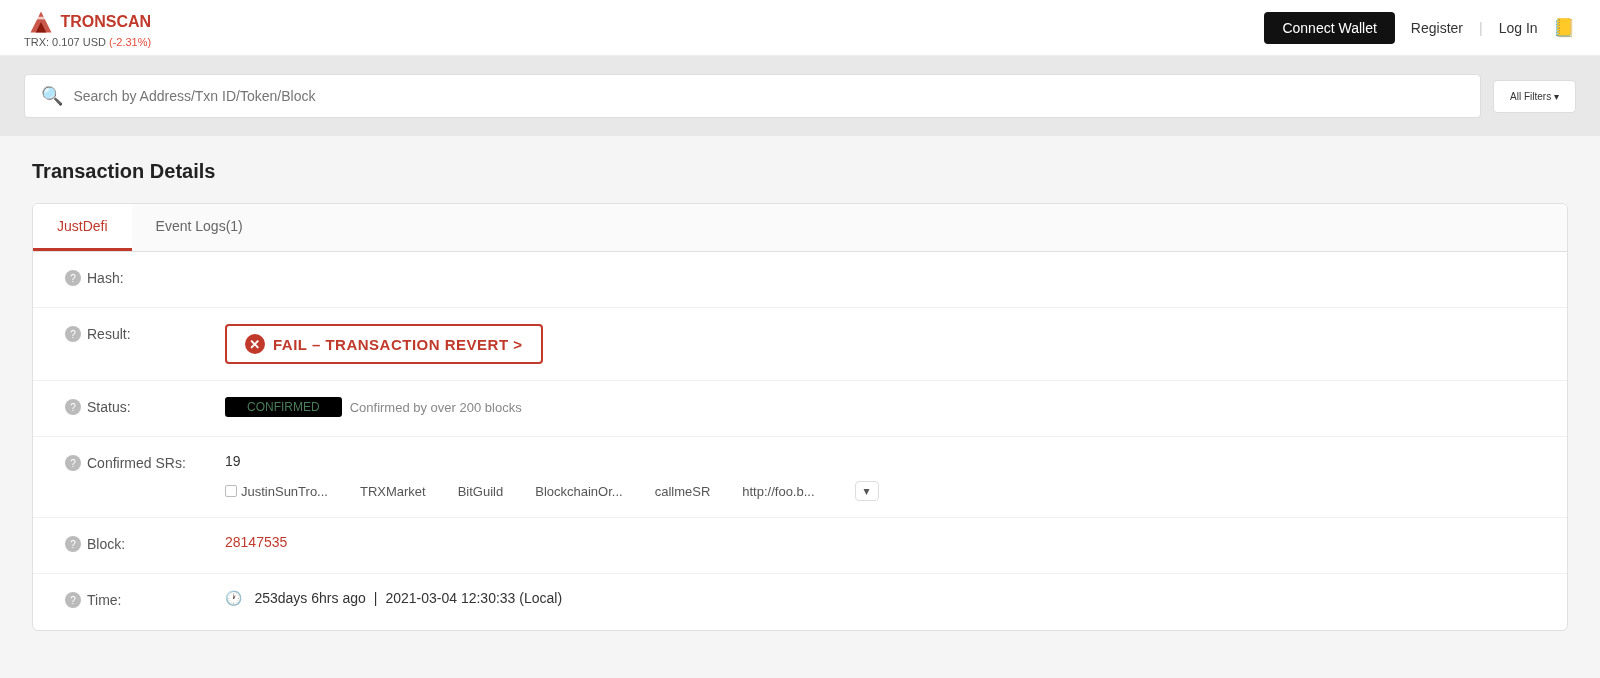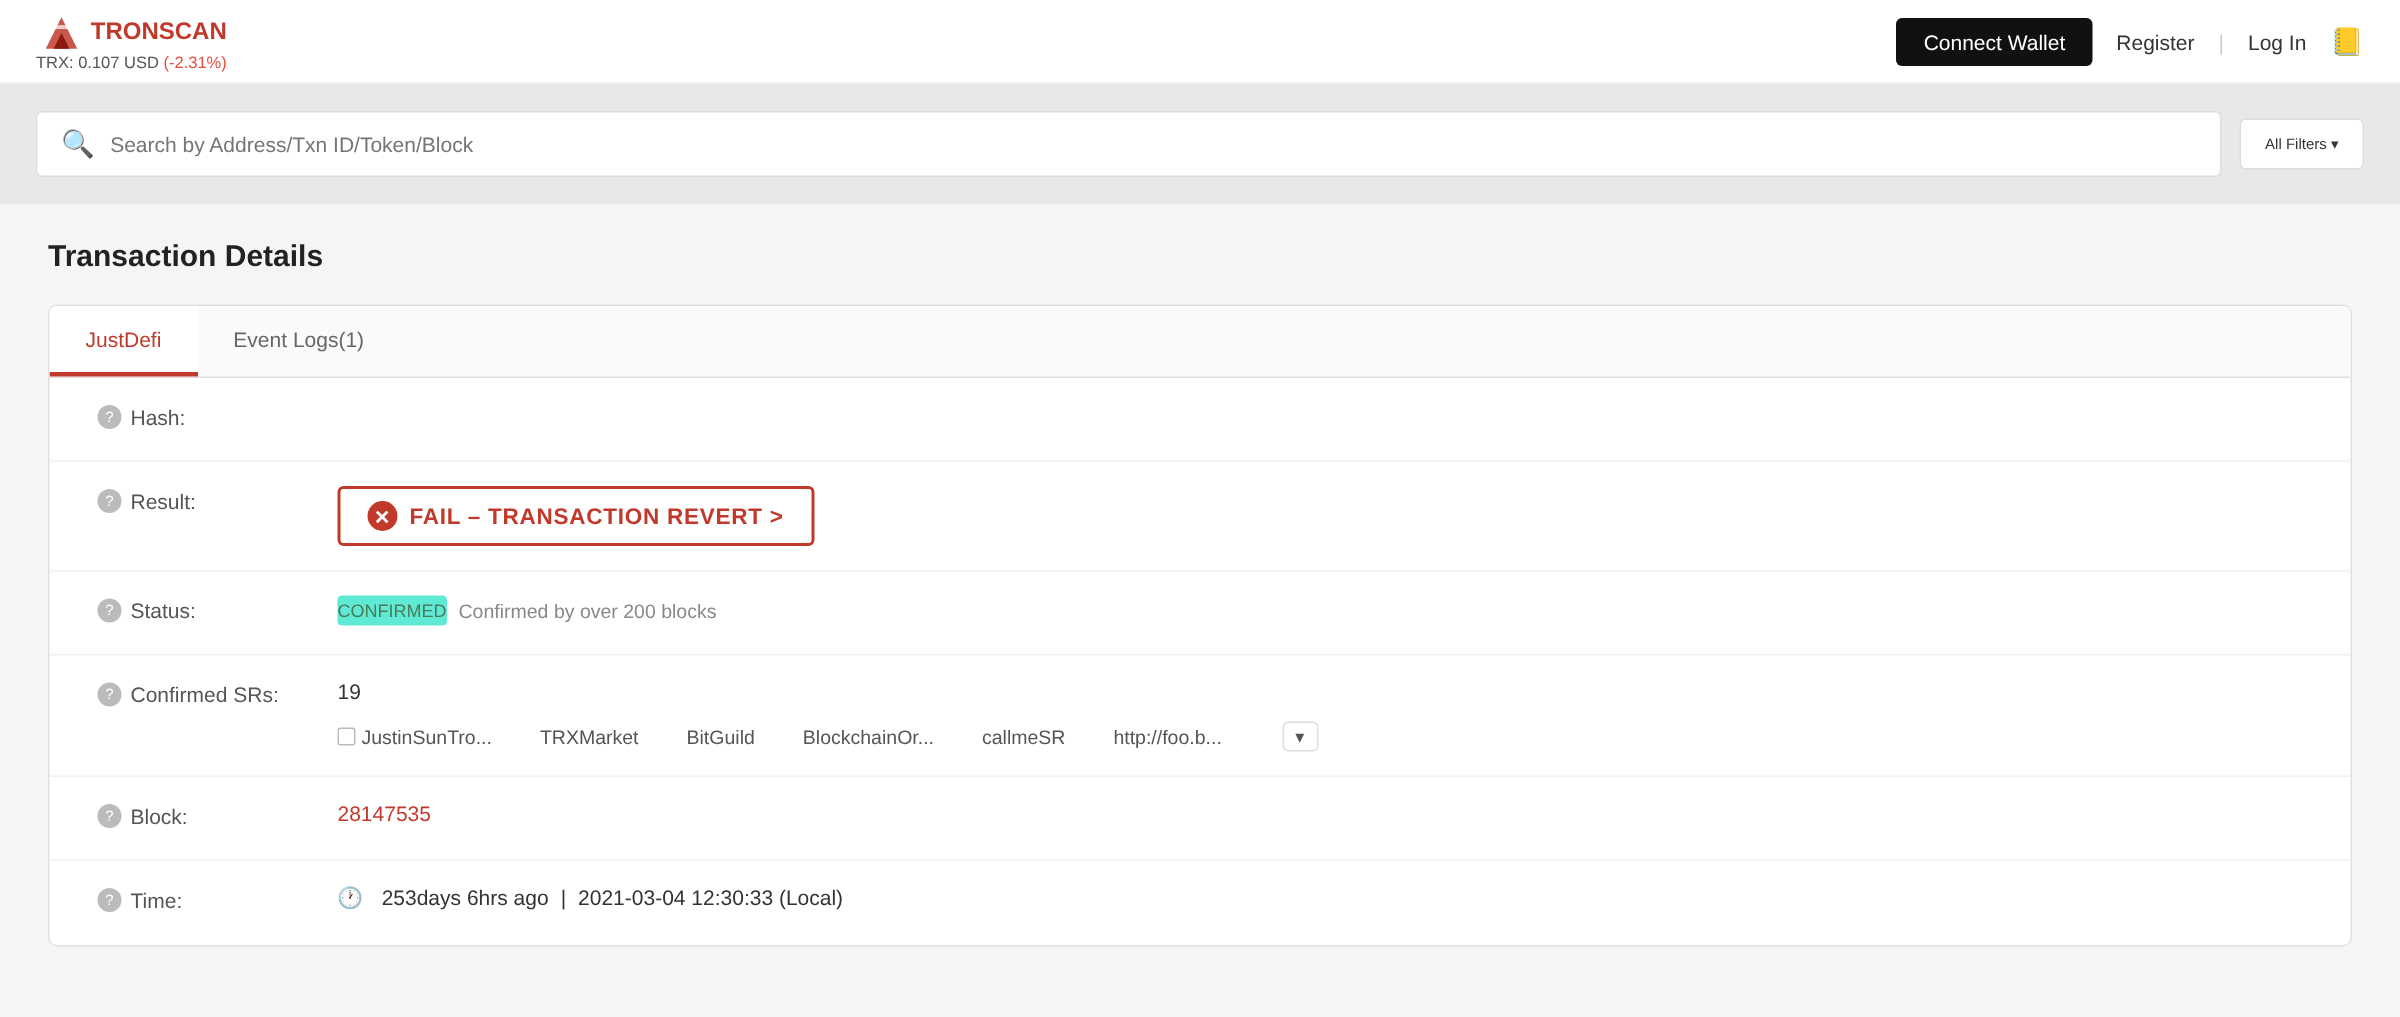--- a/index.html
+++ b/index.html
@@ -215,23 +215,23 @@
       align-items: center;
       justify-content: center;
       font-size: 13px;
       font-weight: 700;
       flex-shrink: 0;
     }
 
     
     .confirmed-badge {
       display: inline-block;
-      background: #5eead4;
+      background: #000000;
       color: #4a7c59;
-      padding: 3px 0;
+      padding: 3px 22px;
       border-radius: 3px;
       font-size: 12px;
       font-weight: 500;
     }
     .confirmed-note { color: #888; font-size: 13px; }
 
     
     .sr-count { color: #333; font-size: 14px; }
     .sr-list {
       display: flex;

